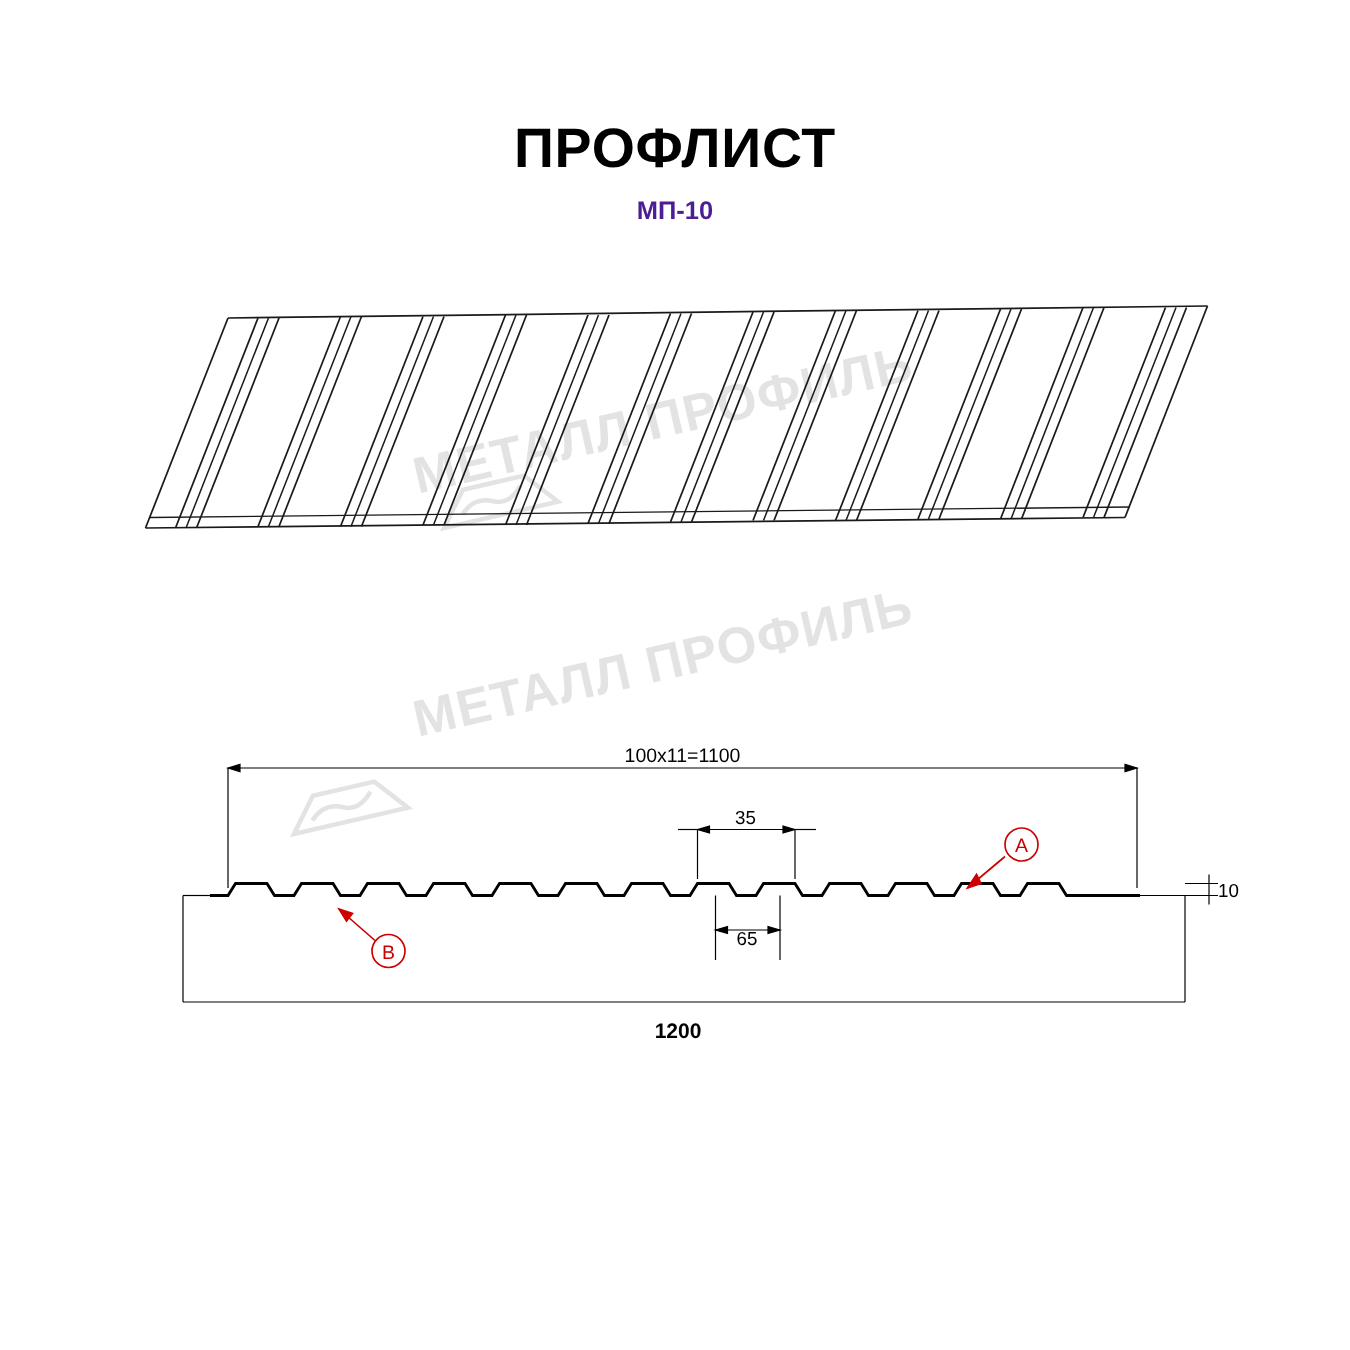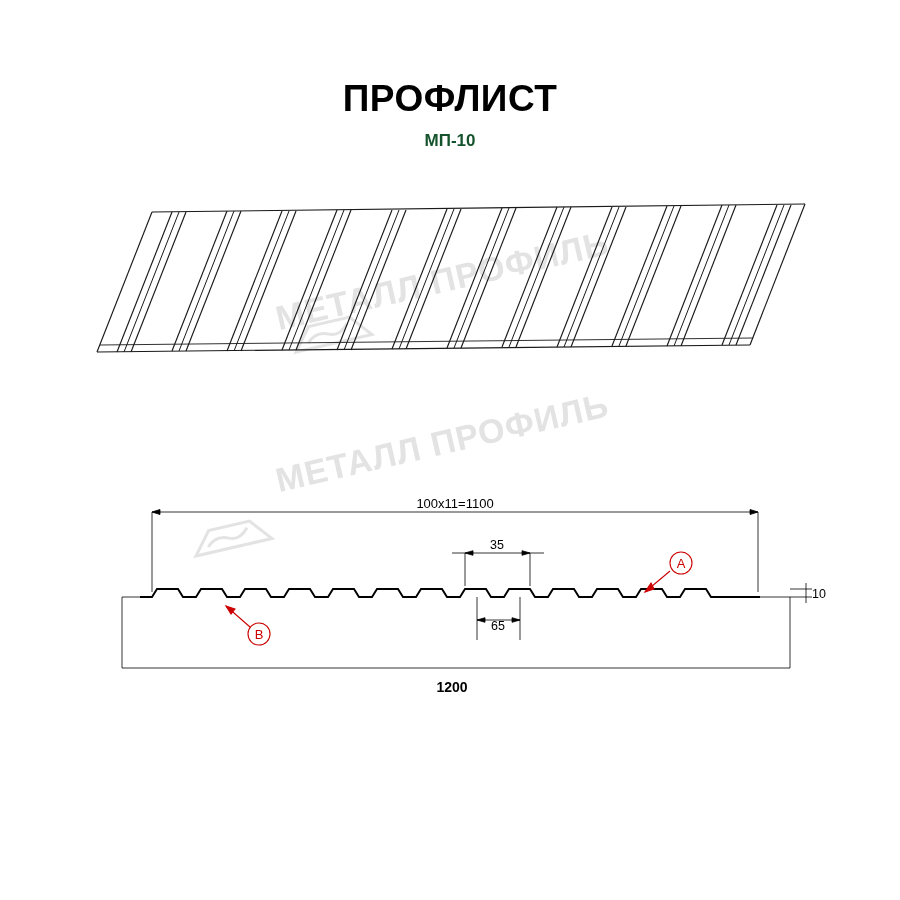--- a/index.html
+++ b/index.html
@@ -32,21 +32,21 @@
     color: #000;
   }
   .subtitle {
     position: absolute;
     top: 131px;
     left: 0;
     width: 900px;
     text-align: center;
     font-size: 17px;
     font-weight: bold;
-    color: #14532d;
+    color: #4c1d95;
   }
   .footnote {
     position: absolute;
     top: 793px;
     left: 0;
     width: 900px;
     text-align: center;
     font-size: 17px;
     font-weight: bold;
     color: #000;

